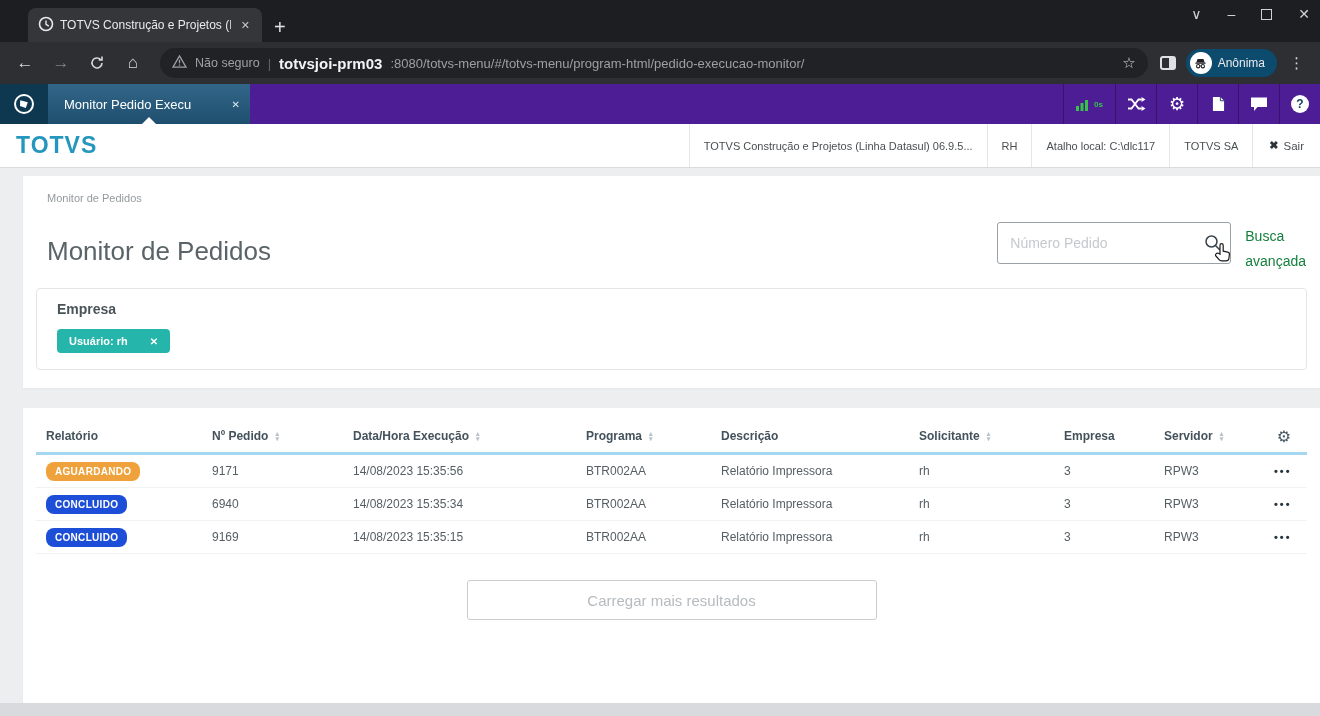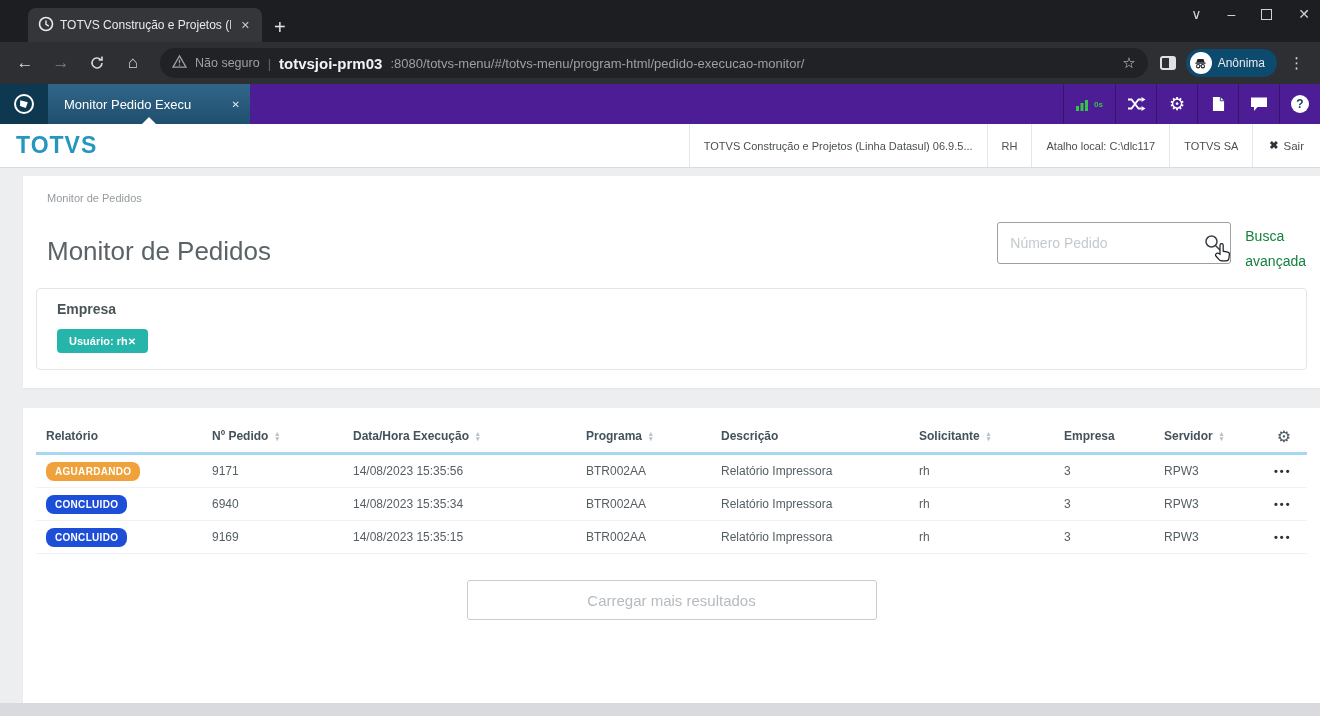--- a/index.html
+++ b/index.html
@@ -64,21 +64,21 @@
   .h1 { font-size:26px; color:#5a6468; font-weight:normal; margin-top:14px; }
   .srchzone { display:flex; align-items:flex-start; gap:14px; }
   .srchwrap { position:relative; }
   .srch { width:234px; height:42px; border:1px solid #9aa1a7; border-radius:3px; padding:0 36px 0 12px; font-size:14px; color:#444; outline:none; font-family:"Liberation Sans",sans-serif; }
   .srch::placeholder { color:#c4c9cd; }
   .magic { position:absolute; right:8px; top:11px; }
   .handcur { position:absolute; right:-4px; top:20px; }
   .advlink { font-size:14px; color:#15803d; line-height:25px; margin-top:2px; cursor:default; }
   .filtcard { margin:10px 13px 0; border:1px solid #e3e6e8; border-radius:4px; padding:12px 20px 16px; }
   .filtitle { font-size:14px; color:#4a5458; font-weight:bold; }
-  .chip { display:inline-flex; align-items:center; gap:0; margin-top:12px; background:#25b5aa; color:#fff;
+  .chip { display:inline-flex; align-items:center; gap:22px; margin-top:12px; background:#25b5aa; color:#fff;
           font-size:11px; font-weight:bold; padding:6px 12px; border-radius:4px; }
   .chip .cx { font-size:10px; }
 
   .gap { height:20px; }
   .panel2 { background:#fff; flex:1; padding:14px 13px 0; box-shadow:0 1px 2px rgba(0,0,0,.04); }
 
   .tgrid { display:grid; grid-template-columns:166px 141px 233px 135px 198px 145px 100px 110px 1fr; align-items:center; padding:0 10px; }
   .thead { height:28px; }
   .th { font-size:12px; font-weight:bold; color:#44525c; display:flex; align-items:center; }
   .sort { display:inline-flex; flex-direction:column; margin-left:7px; font-size:7px; line-height:5px; color:#b9c2c9; font-style:normal; }

